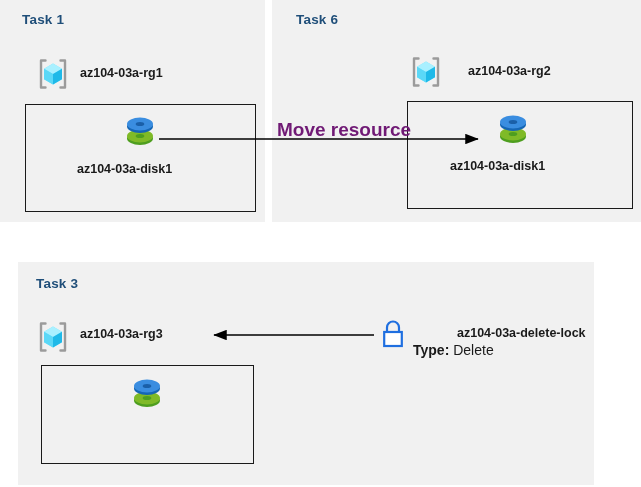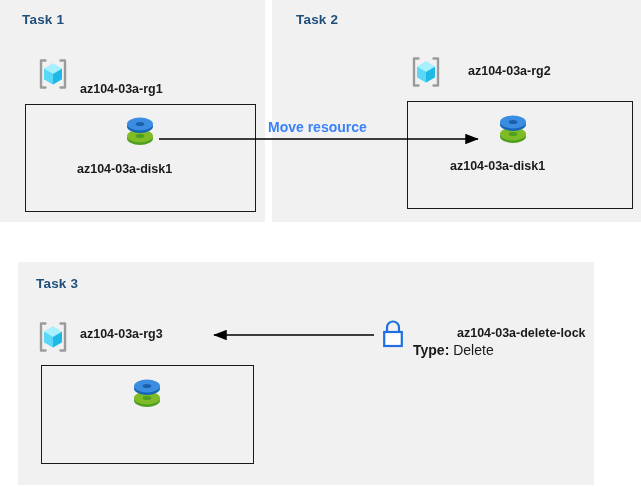--- a/index.html
+++ b/index.html
@@ -82,21 +82,21 @@
   }
 
   
   .res-label {
     position: absolute;
     font-size: 12.5px;
     font-weight: bold;
     color: #1a1a1a;
     white-space: nowrap;
   }
-  #name-rg1 { left: 80px;  top: 82px; }
+  #name-rg1 { left: 80px;  top: 66px; }
   #name-rg2 { left: 456px; top: 64px; margin-left: 12px; }
   #name-rg3 { left: 80px;  top: 327px; }
 
   #name-disk1-task1 { left: 77px;  top: 162px; }
   #name-disk1-task2 { left: 450px; top: 159px; }
   #name-disk2-task3 { left: 76px;  top: 418px; }
 
   #name-lock { left: 413px; top: 326px; margin-left: 44px; }
 
   .lock-type {
@@ -104,25 +104,25 @@
     left: 413px;
     top: 342px;
     font-size: 14px;
     color: #1a1a1a;
     white-space: nowrap;
   }
   .lock-type b { font-weight: bold; }
 
   .move-label {
     position: absolute;
-    left: 268px;
+    left: 277px;
     top: 119px;
-    font-size: 14px;
+    font-size: 19px;
     font-weight: bold;
-    color: #3b82f6;
+    color: #701a75;
     white-space: nowrap;
   }
 
   
   .arrow-layer {
     position: absolute;
     inset: 0;
     width: 641px;
     height: 487px;
     pointer-events: none;
@@ -131,21 +131,21 @@
 </head>
 <body>
 
 <div class="canvas">
 
   <div class="panel" id="panel-task1"></div>
   <div class="panel" id="panel-task2"></div>
   <div class="panel" id="panel-task3"></div>
 
   <div class="task-label" id="label-task1">Task 1</div>
-  <div class="task-label" id="label-task2">Task 2</div>
+  <div class="task-label" id="label-task2">Task 6</div>
   <div class="task-label" id="label-task3">Task 3</div>
 
   <div class="rg-box" id="box-disk1-task1"></div>
   <div class="rg-box" id="box-disk1-task2"></div>
   <div class="rg-box" id="box-disk2-task3"></div>
 
   <svg class="rg-icon" id="icon-rg1" viewBox="0 0 34 34">
     <path d="M9.5 3.5 L5 3.5 L5 30.5 L9.5 30.5" fill="none" stroke="#9b9b9b" stroke-width="2.4" stroke-linecap="round" stroke-linejoin="round"></path>
     <path d="M24.5 3.5 L29 3.5 L29 30.5 L24.5 30.5" fill="none" stroke="#9b9b9b" stroke-width="2.4" stroke-linecap="round" stroke-linejoin="round"></path>
     <polygon points="17,6.5 26,11.7 26,22.3 17,27.5 8,22.3 8,11.7" fill="#72e4ff"></polygon>

